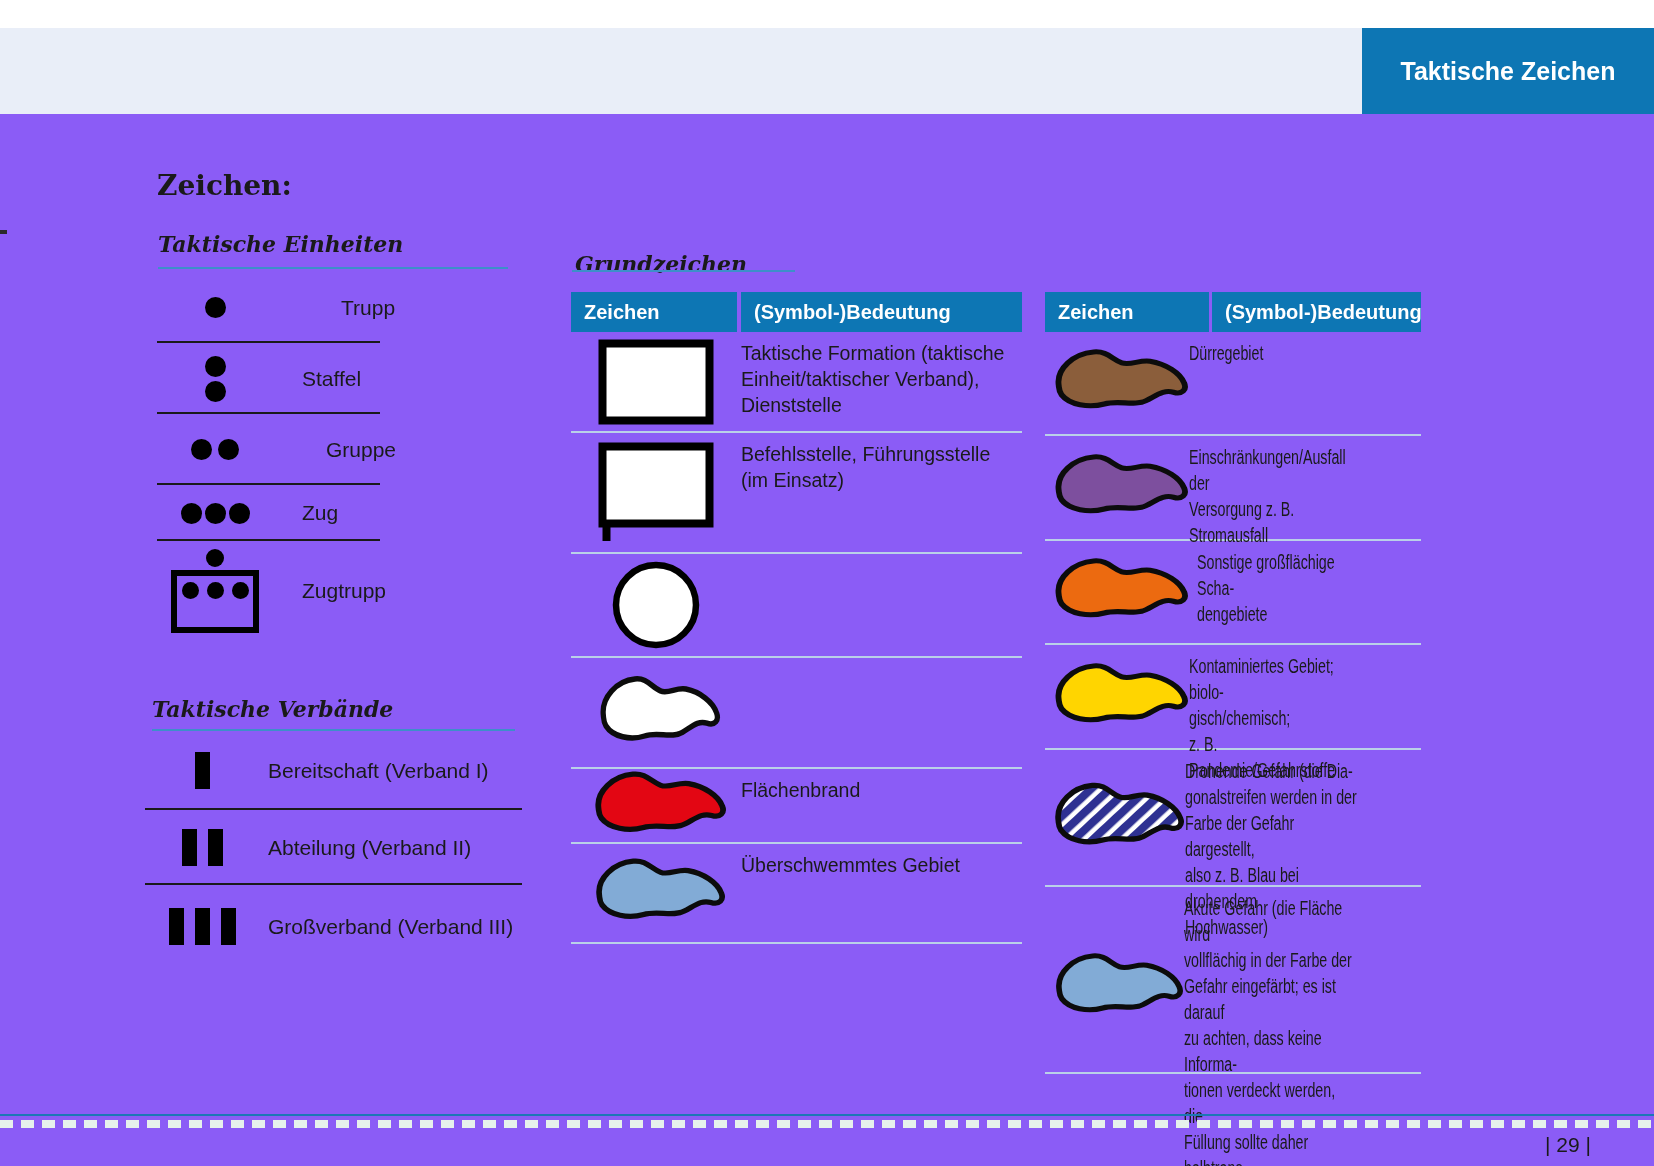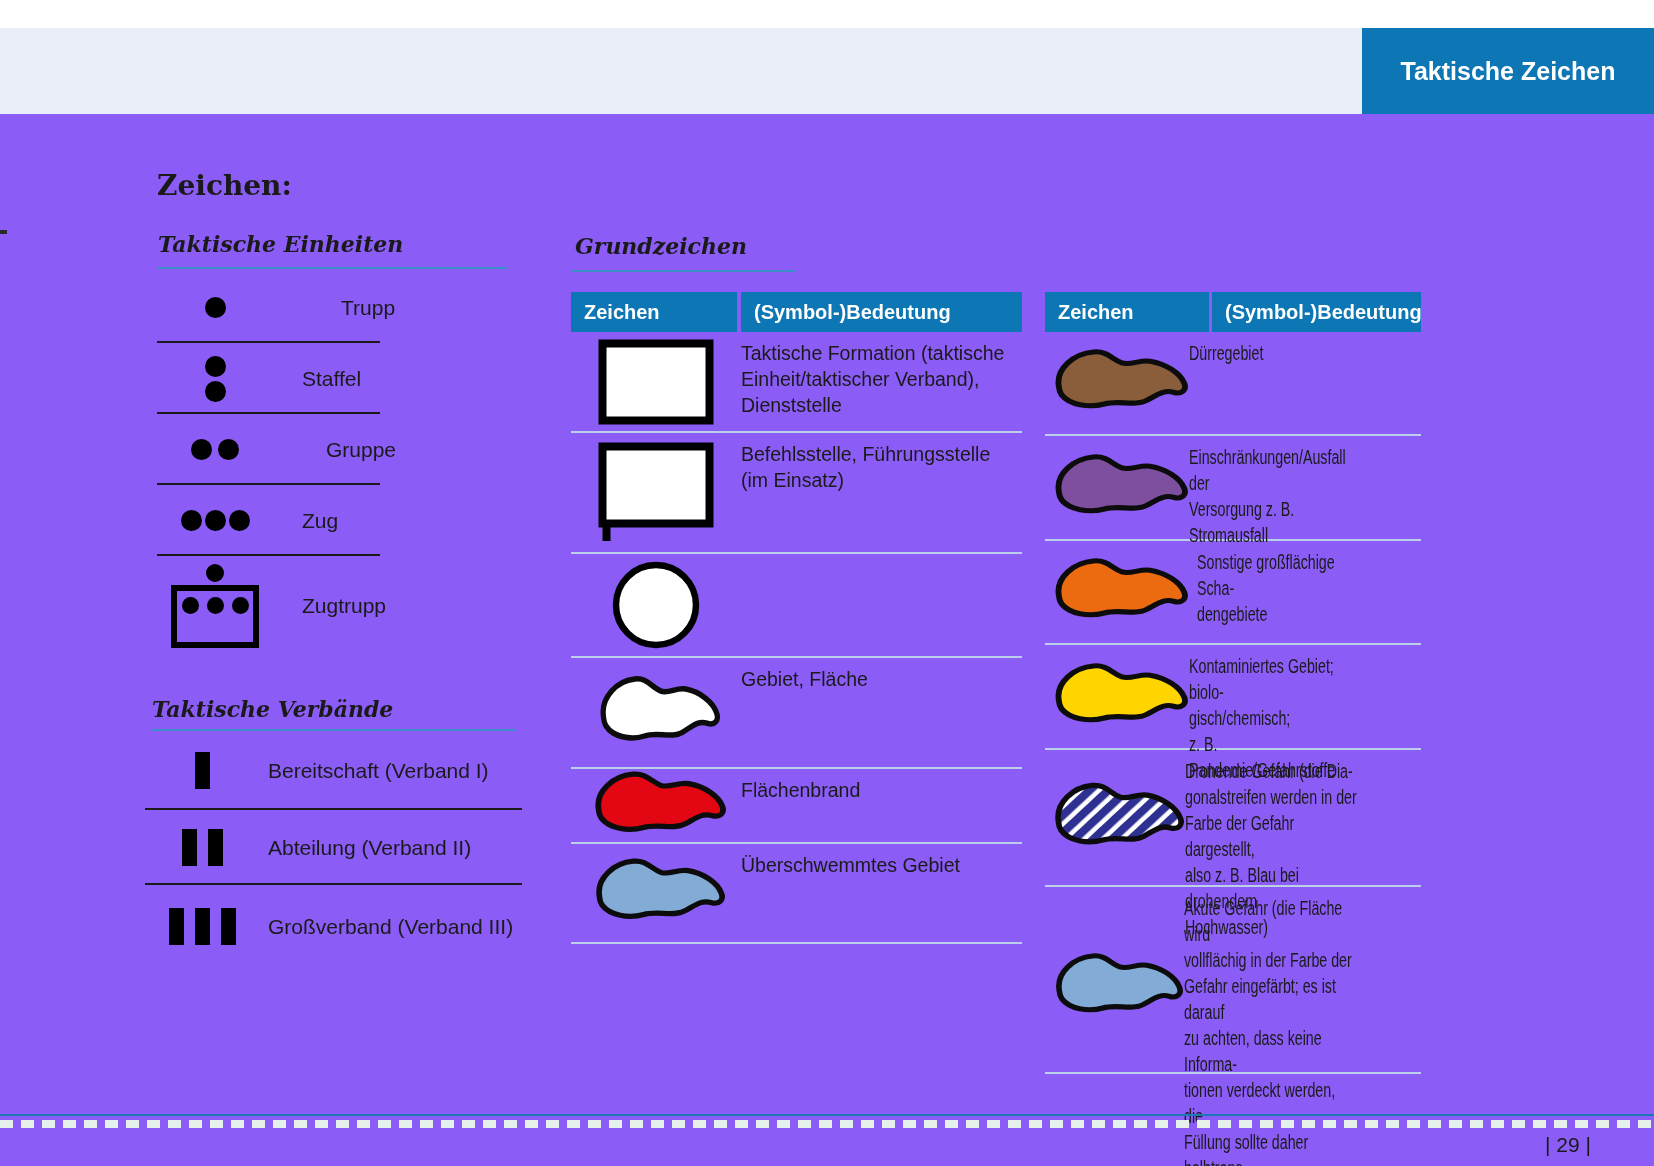--- a/index.html
+++ b/index.html
@@ -102,21 +102,21 @@
     <div class="lrow" style="height:71px;gap:24px;">
       <div class="symcell-u">
         <span class="dots-row">
             <span class="dot"></span>
             <span class="dot"></span>
           </span>
       </div>
       <div class="llabel">Gruppe</div>
       <div class="divider"></div>
     </div>
-    <div class="lrow" style="height:71px;">
+    <div class="lrow" style="height:56px;">
       <div class="symcell-u">
         <span class="dots-row tight">
             <span class="dot"></span>
             <span class="dot"></span>
             <span class="dot"></span>
           </span>
       </div>
       <div class="llabel">Zug</div>
       <div class="divider"></div>
     </div>
@@ -157,21 +157,21 @@
     <div class="lrow" style="height:83px;">
       <div class="symcell-v">
           <span class="bar"></span>
           <span class="bar"></span>
           <span class="bar"></span>
         </div>
       <div class="llabel">Großverband (Verband III)</div>
     </div>
   </div>
 
-  <div class="sec-head" style="left:575px;top:205px;">Grundzeichen</div>
+  <div class="sec-head" style="left:575px;top:223px;">Grundzeichen</div>
   <div class="sec-underline" style="left:572px;top:242px;width:223px;"></div>
 
   <div class="gtable left">
     <div class="thead">
       <div class="thcell c1">Zeichen</div>
       <div class="thcell c2">(Symbol-)Bedeutung</div>
     </div>
     <div class="trow" style="height:101px;">
       <div class="sym">
         <svg width="116" height="86" viewBox="0 0 116 86">
@@ -198,21 +198,20 @@
             <circle cx="45" cy="45" r="40" fill="#fff" stroke="#000" stroke-width="6.5"></circle>
           </svg>
       </div>
     </div>
     <div class="trow" style="height:111px;">
       <div class="sym">
         <svg width="130" height="92" viewBox="0 0 148 100" preserveAspectRatio="none">
             <path d="M14,52 C12,33 29,15 50,13 C64,11.5 69,22 79,26 C88,29.5 97,22 108,24 C124,27 139,38 143,50 C146,58 141,64 132,61 C122,58 116,64 104,71 C92,78 76,70 61,75 C45,80 25,76 17,64 C14,59 14.5,56 14,52 Z" fill="#fff" stroke="#0c0c0c" stroke-width="6"></path>
           </svg>
       </div>
-      <div class="meaning">Gebiet, Fläche</div>
     </div>
     <div class="trow" style="height:75px;">
       <div class="sym">
         <svg width="142" height="86" viewBox="0 0 148 100" preserveAspectRatio="none">
             <path d="M14,52 C12,33 29,15 50,13 C64,11.5 69,22 79,26 C88,29.5 97,22 108,24 C124,27 139,38 143,50 C146,58 141,64 132,61 C122,58 116,64 104,71 C92,78 76,70 61,75 C45,80 25,76 17,64 C14,59 14.5,56 14,52 Z" fill="#e30613" stroke="#0c0c0c" stroke-width="6"></path>
           </svg>
       </div>
       <div class="meaning">Flächenbrand</div>
     </div>
     <div class="trow" style="height:100px;">

